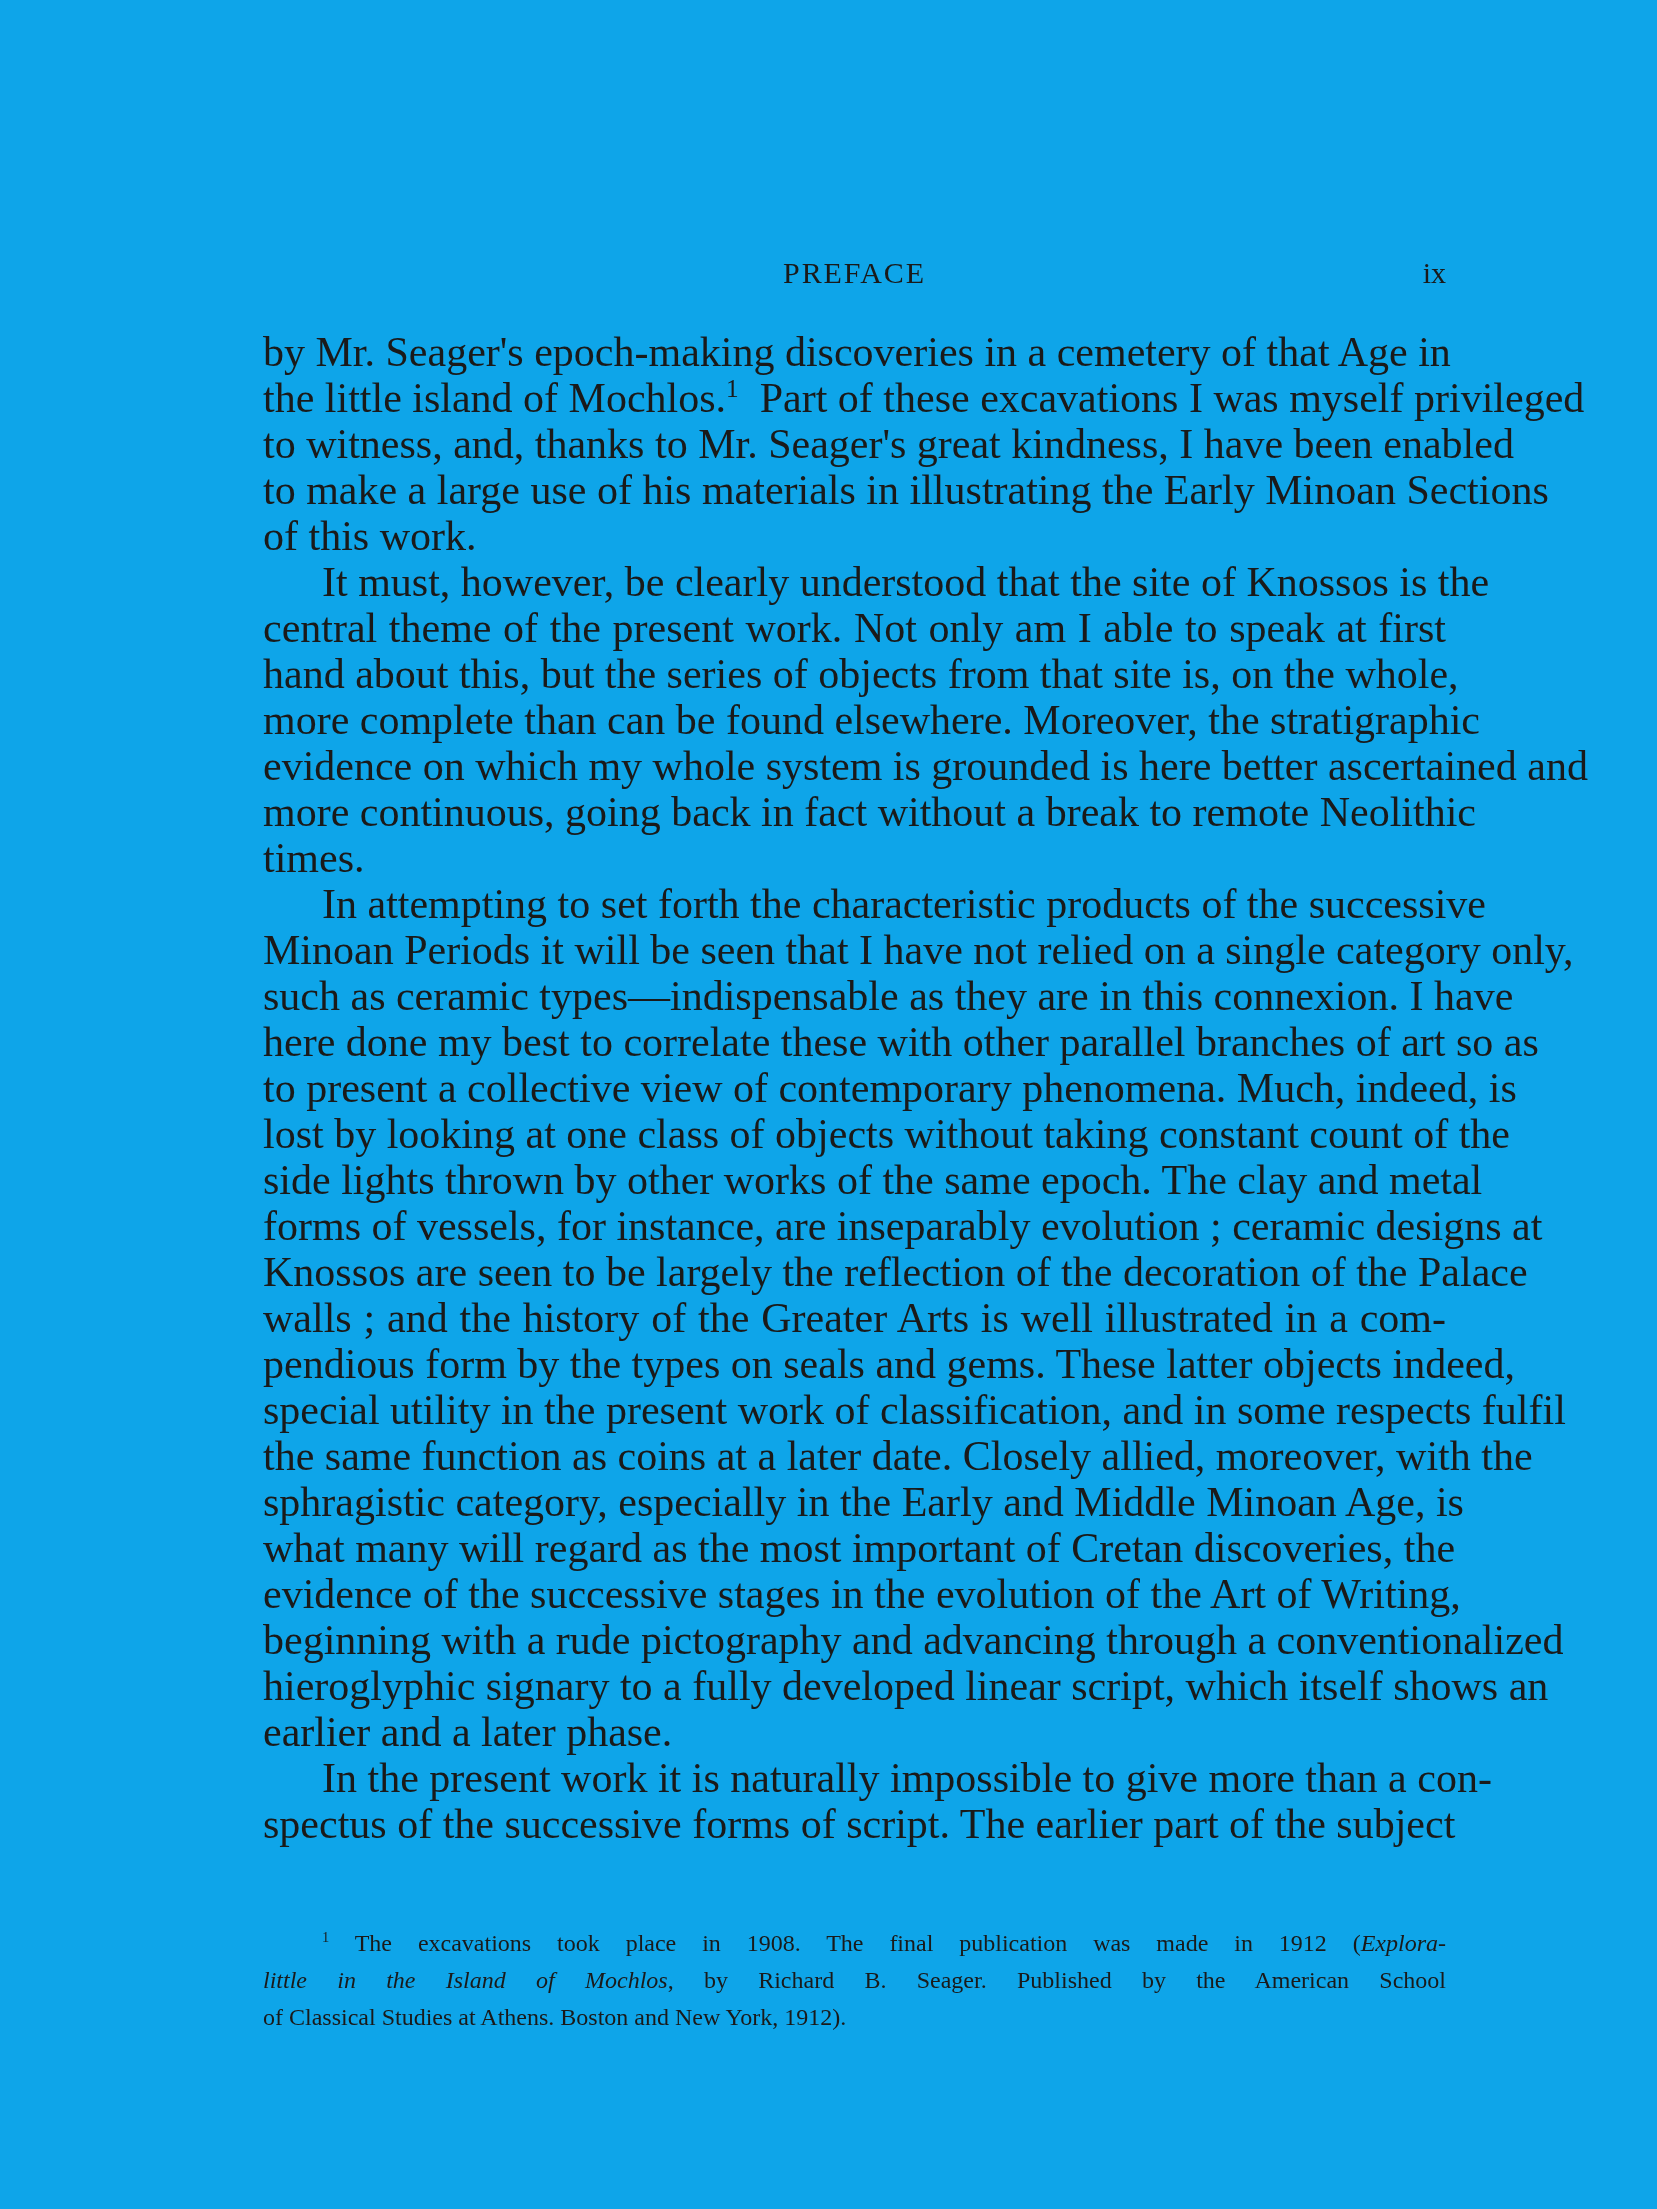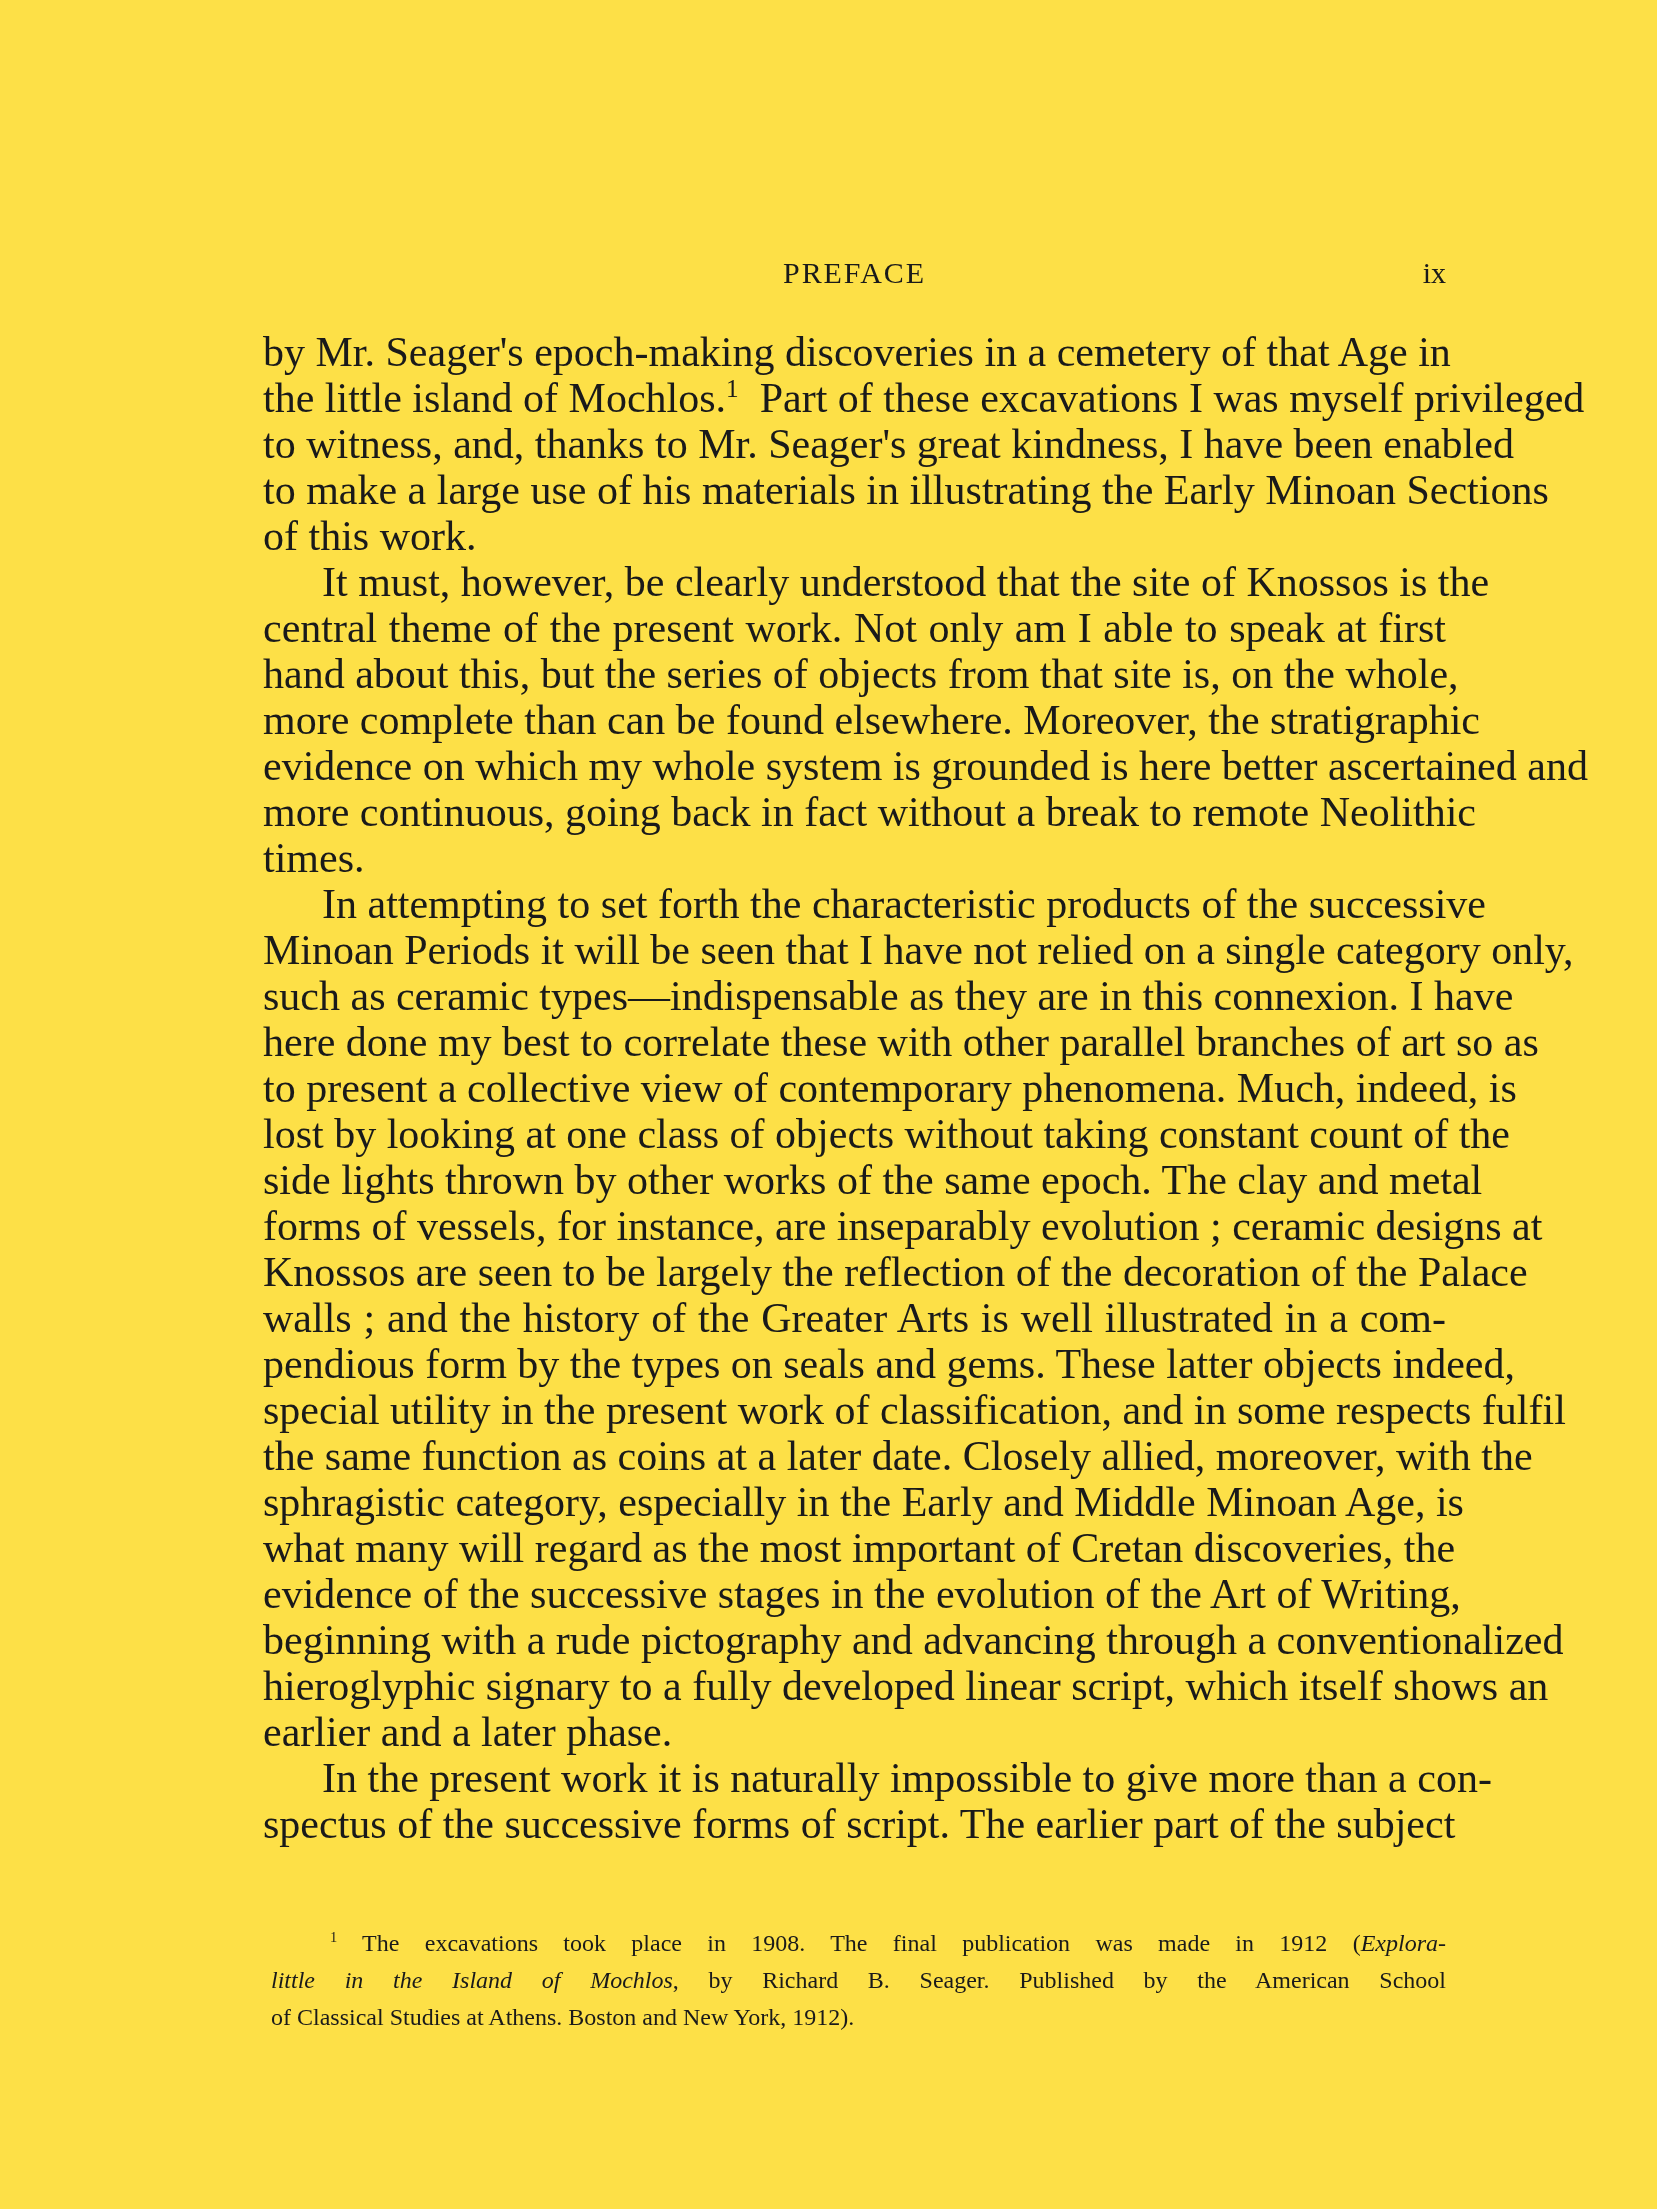--- a/index.html
+++ b/index.html
@@ -12,21 +12,21 @@
     height: 2209px;
     position: relative;
     overflow: hidden;
     color: #1a1a1a;
     font-family: "Liberation Serif", "DejaVu Serif", serif;
   }
   .page {
     position: absolute;
     left: 0; top: 0;
     width: 1658px; height: 2209px;
-    background: #fde047;
+    background: #0ea5e9;
   }
   .running-head {
     position: absolute;
     left: 263px;
     width: 1183px;
     top: 250px;
     height: 46px;
   }
   .running-title {
     position: absolute;
@@ -70,21 +70,20 @@
     width: 1183px;
   }
   .fn-line {
     display: block;
     height: 37px;
     line-height: 37px;
     font-size: 24px;
     white-space: nowrap;
     text-align: justify;
     text-align-last: justify;
-    margin-left: 8px;
   }
   .fn-line.last { text-align-last: left; }
   .fn-line.indent { padding-left: 59px; }
   .fn-line sup, .line sup {
     font-size: 60%;
     vertical-align: super;
     line-height: 0;
   }
   .fn-line i { font-style: italic; }
 </style>

